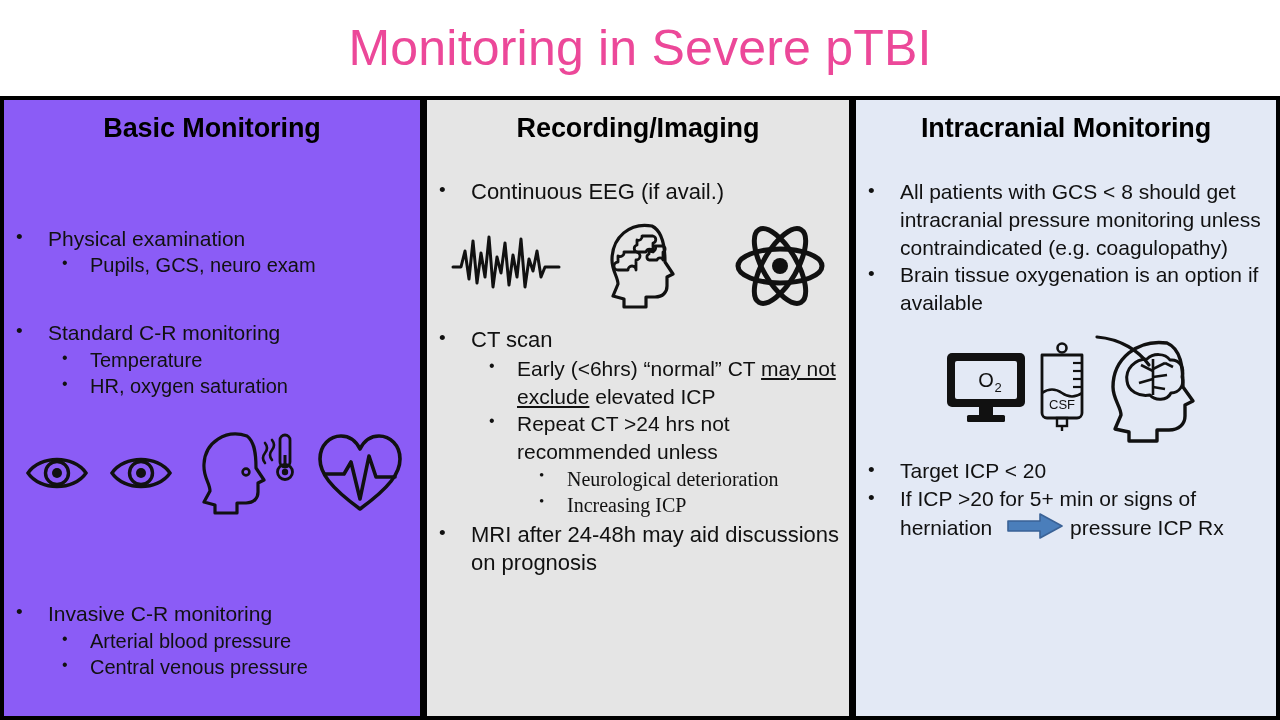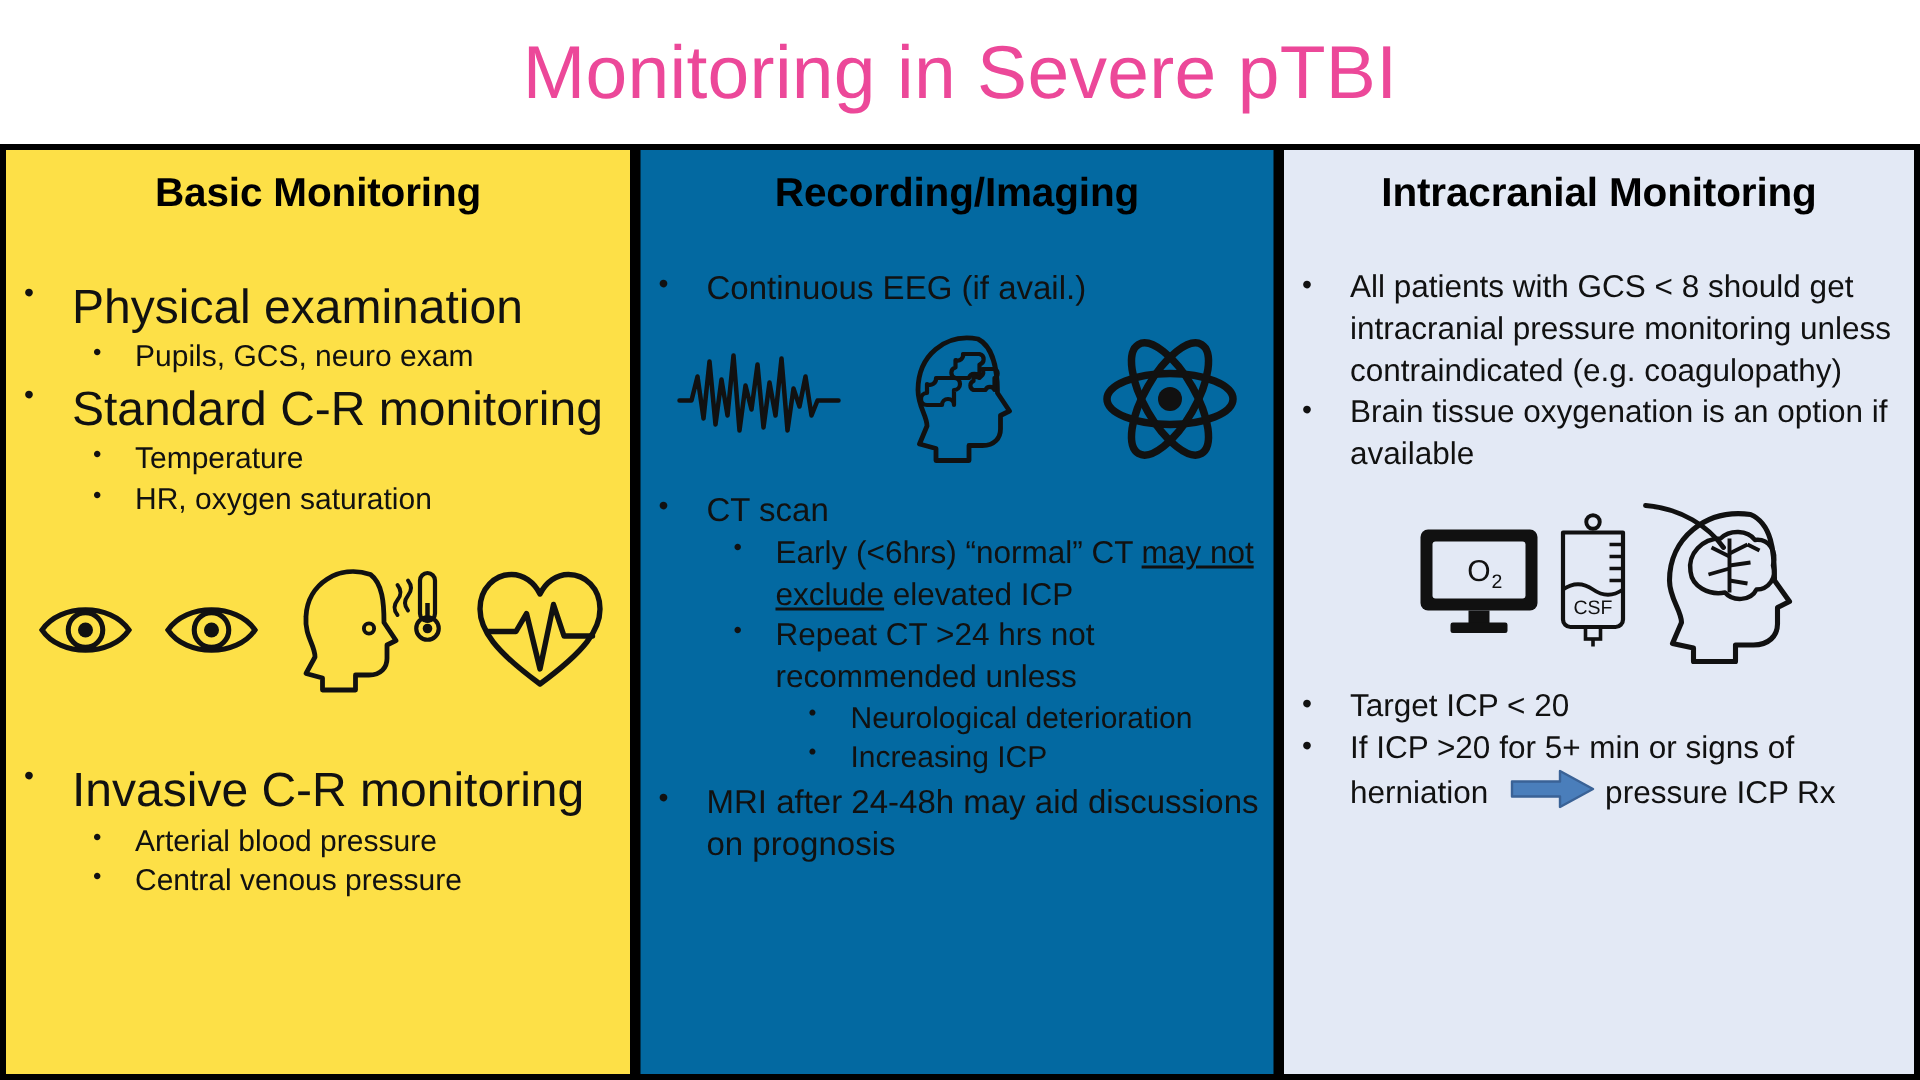--- a/index.html
+++ b/index.html
@@ -86,37 +86,38 @@
   }
   .b2 {
     font-size: 20px;
     padding-left: 92px;
     line-height: 1.32;
   }
   .b3 {
     font-size: 18px;
     padding-left: 140px;
     line-height: 1.32;
+    font-family: Liberation Serif, serif;
   }
   .b1::before, .b2::before, .b3::before {
     content: "\2022";
     position: absolute;
     color: #111;
     line-height: inherit;
   }
   .b1::before { left: 12px; font-size: 19px; }
   .b2::before { left: 62px; font-size: 16px; }
   .b3::before { left: 112px; font-size: 15px; }
 
   .uline { text-decoration: underline; }
   .sub { font-size: 0.66em; vertical-align: -0.28em; }
 
   
   .col-1 .body { padding-top: 40px; }
-  .col-1 .b1 { font-size: 32px; }
+  .col-1 .b1 { font-size: 21px; margin-top: 41px; }
   .col-1 .b2 { font-size: 20px; padding-left: 86px; }
   .col-1 .b2::before { left: 58px; }
 
   
   .col-2 .body { padding-top: 34px; }
   .col-2 .b1 { font-size: 22px; padding-left: 44px; }
   .col-2 .b2 { font-size: 21px; padding-left: 90px; }
   .col-2 .b2::before { left: 62px; }
   .col-2 .b3 { font-size: 20px; padding-left: 140px; }
   .col-2 .b3::before { left: 112px; }
@@ -147,21 +148,21 @@
 </style>
 </head>
 <body>
 
 <div id="slide-title">
   <div class="title-text">Monitoring in Severe pTBI</div>
 </div>
 
 <div id="columns">
 
-  <div class="column col-1" style="background:#fde047;">
+  <div class="column col-1" style="background:#8b5cf6;">
     <div class="col-head">Basic Monitoring</div>
 
     <div class="body">
       <ul class="blist">
         <li class="b1">Physical examination</li>
         <li class="b2">Pupils, GCS, neuro exam</li>
         <li class="b1">Standard C-R monitoring</li>
         <li class="b2">Temperature</li>
         <li class="b2">HR, oxygen saturation</li>
       </ul>
@@ -213,21 +214,21 @@
       <div class="spacer-lg"></div>
 
       <ul class="blist">
         <li class="b1">Invasive C-R monitoring</li>
         <li class="b2">Arterial blood pressure</li>
         <li class="b2">Central venous pressure</li>
       </ul>
     </div>
   </div>
 
-  <div class="column col-2" style="background:#0369a1;">
+  <div class="column col-2" style="background:#e5e5e5;">
     <div class="col-head">Recording/Imaging</div>
 
     <div class="body">
       <ul class="blist">
         <li class="b1">Continuous EEG (if avail.)</li>
       </ul>
 
       <div class="spacer-sm"></div>
 
       <div class="icon-row" style="gap:40px;">

